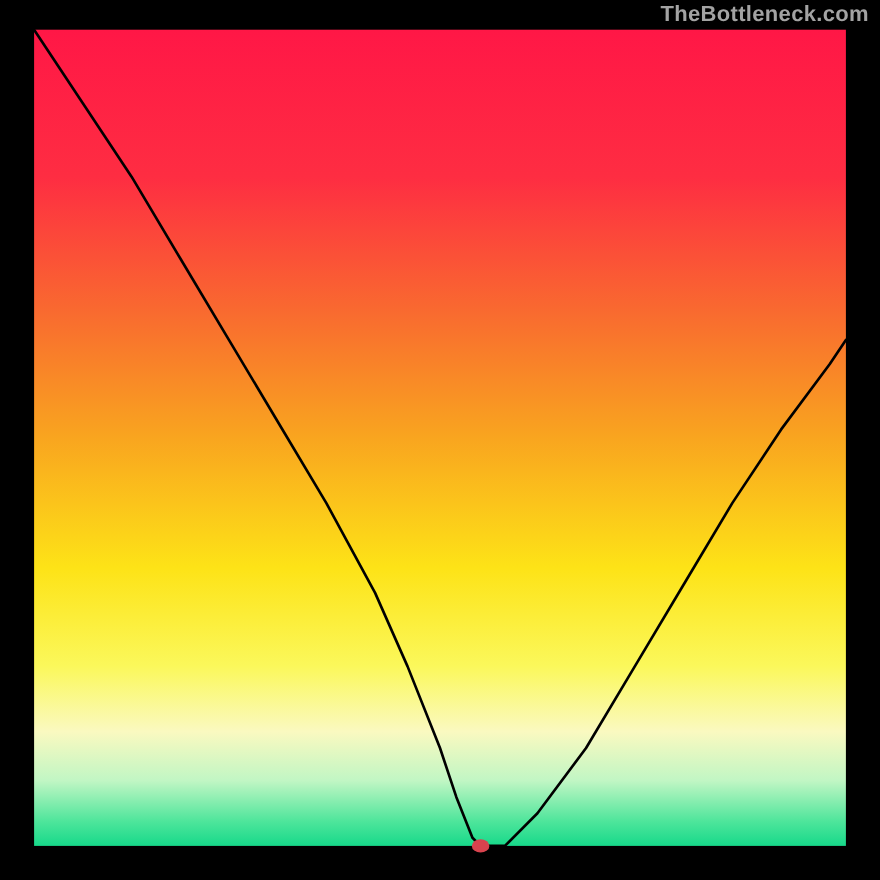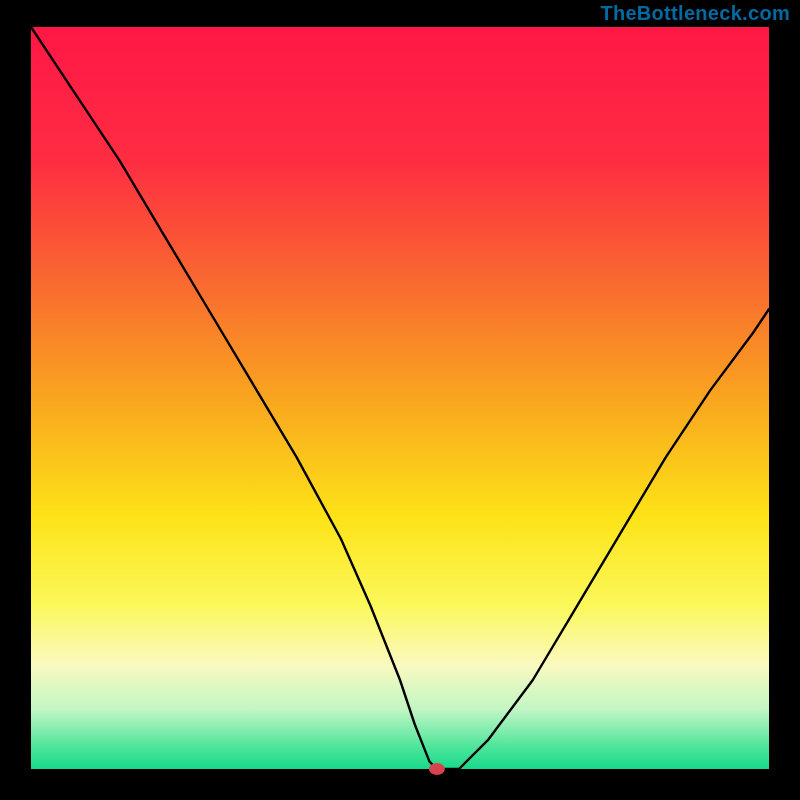--- a/index.html
+++ b/index.html
@@ -14,21 +14,21 @@
   .frame {
     position: relative;
     width: 800px;
     height: 800px;
     background: #000;
   }
   .watermark {
     position: absolute;
     top: 2px;
     right: 10px;
-    color: #0369a1;
+    color: #a3a3a3;
     font-size: 20px;
     font-weight: 600;
     letter-spacing: 0.3px;
     z-index: 30;
     margin-left: 24px;
   }
   svg {
     position: absolute;
     top: 0;
     left: 0;

